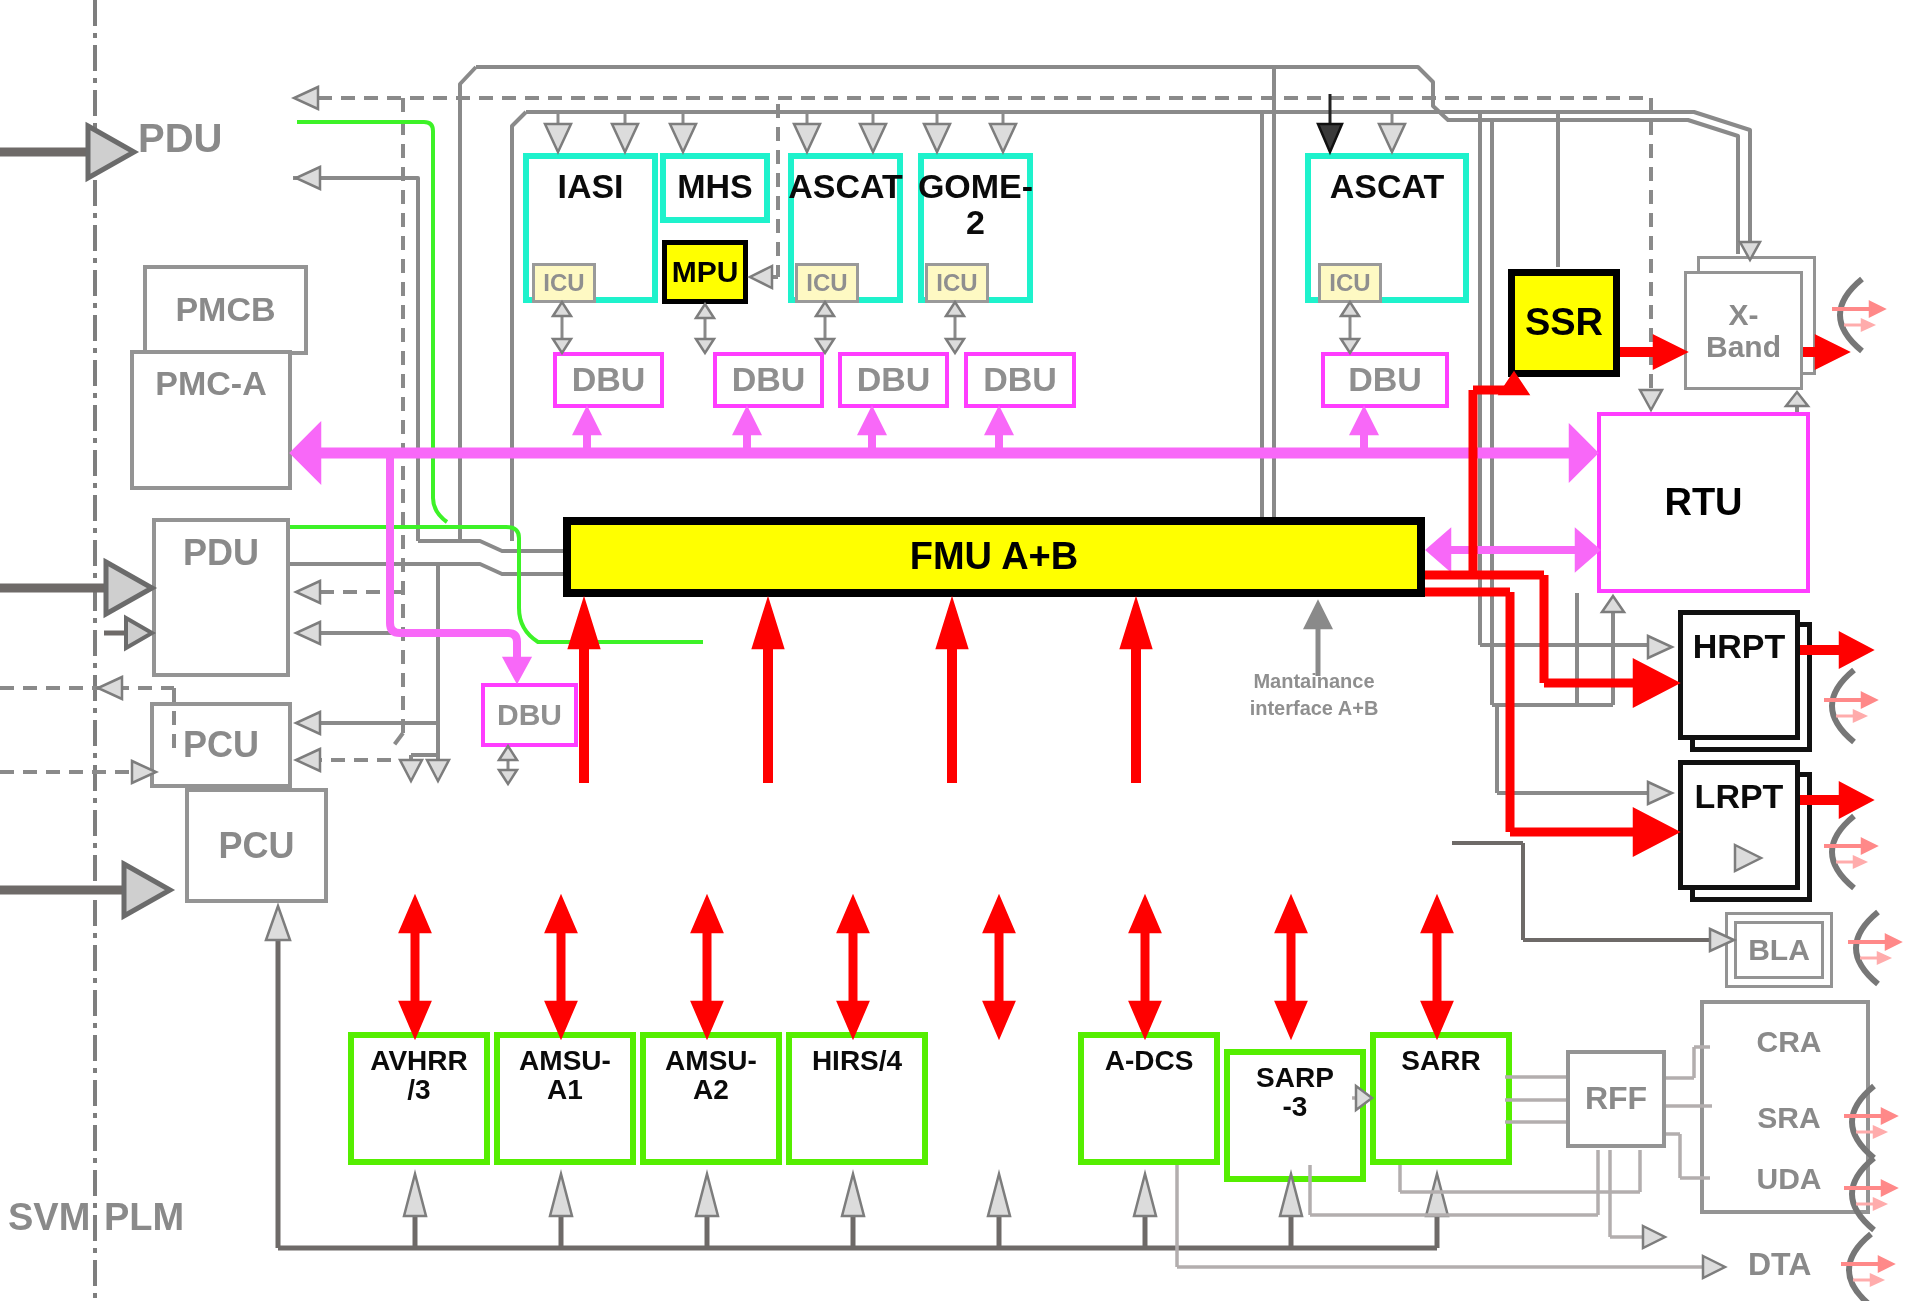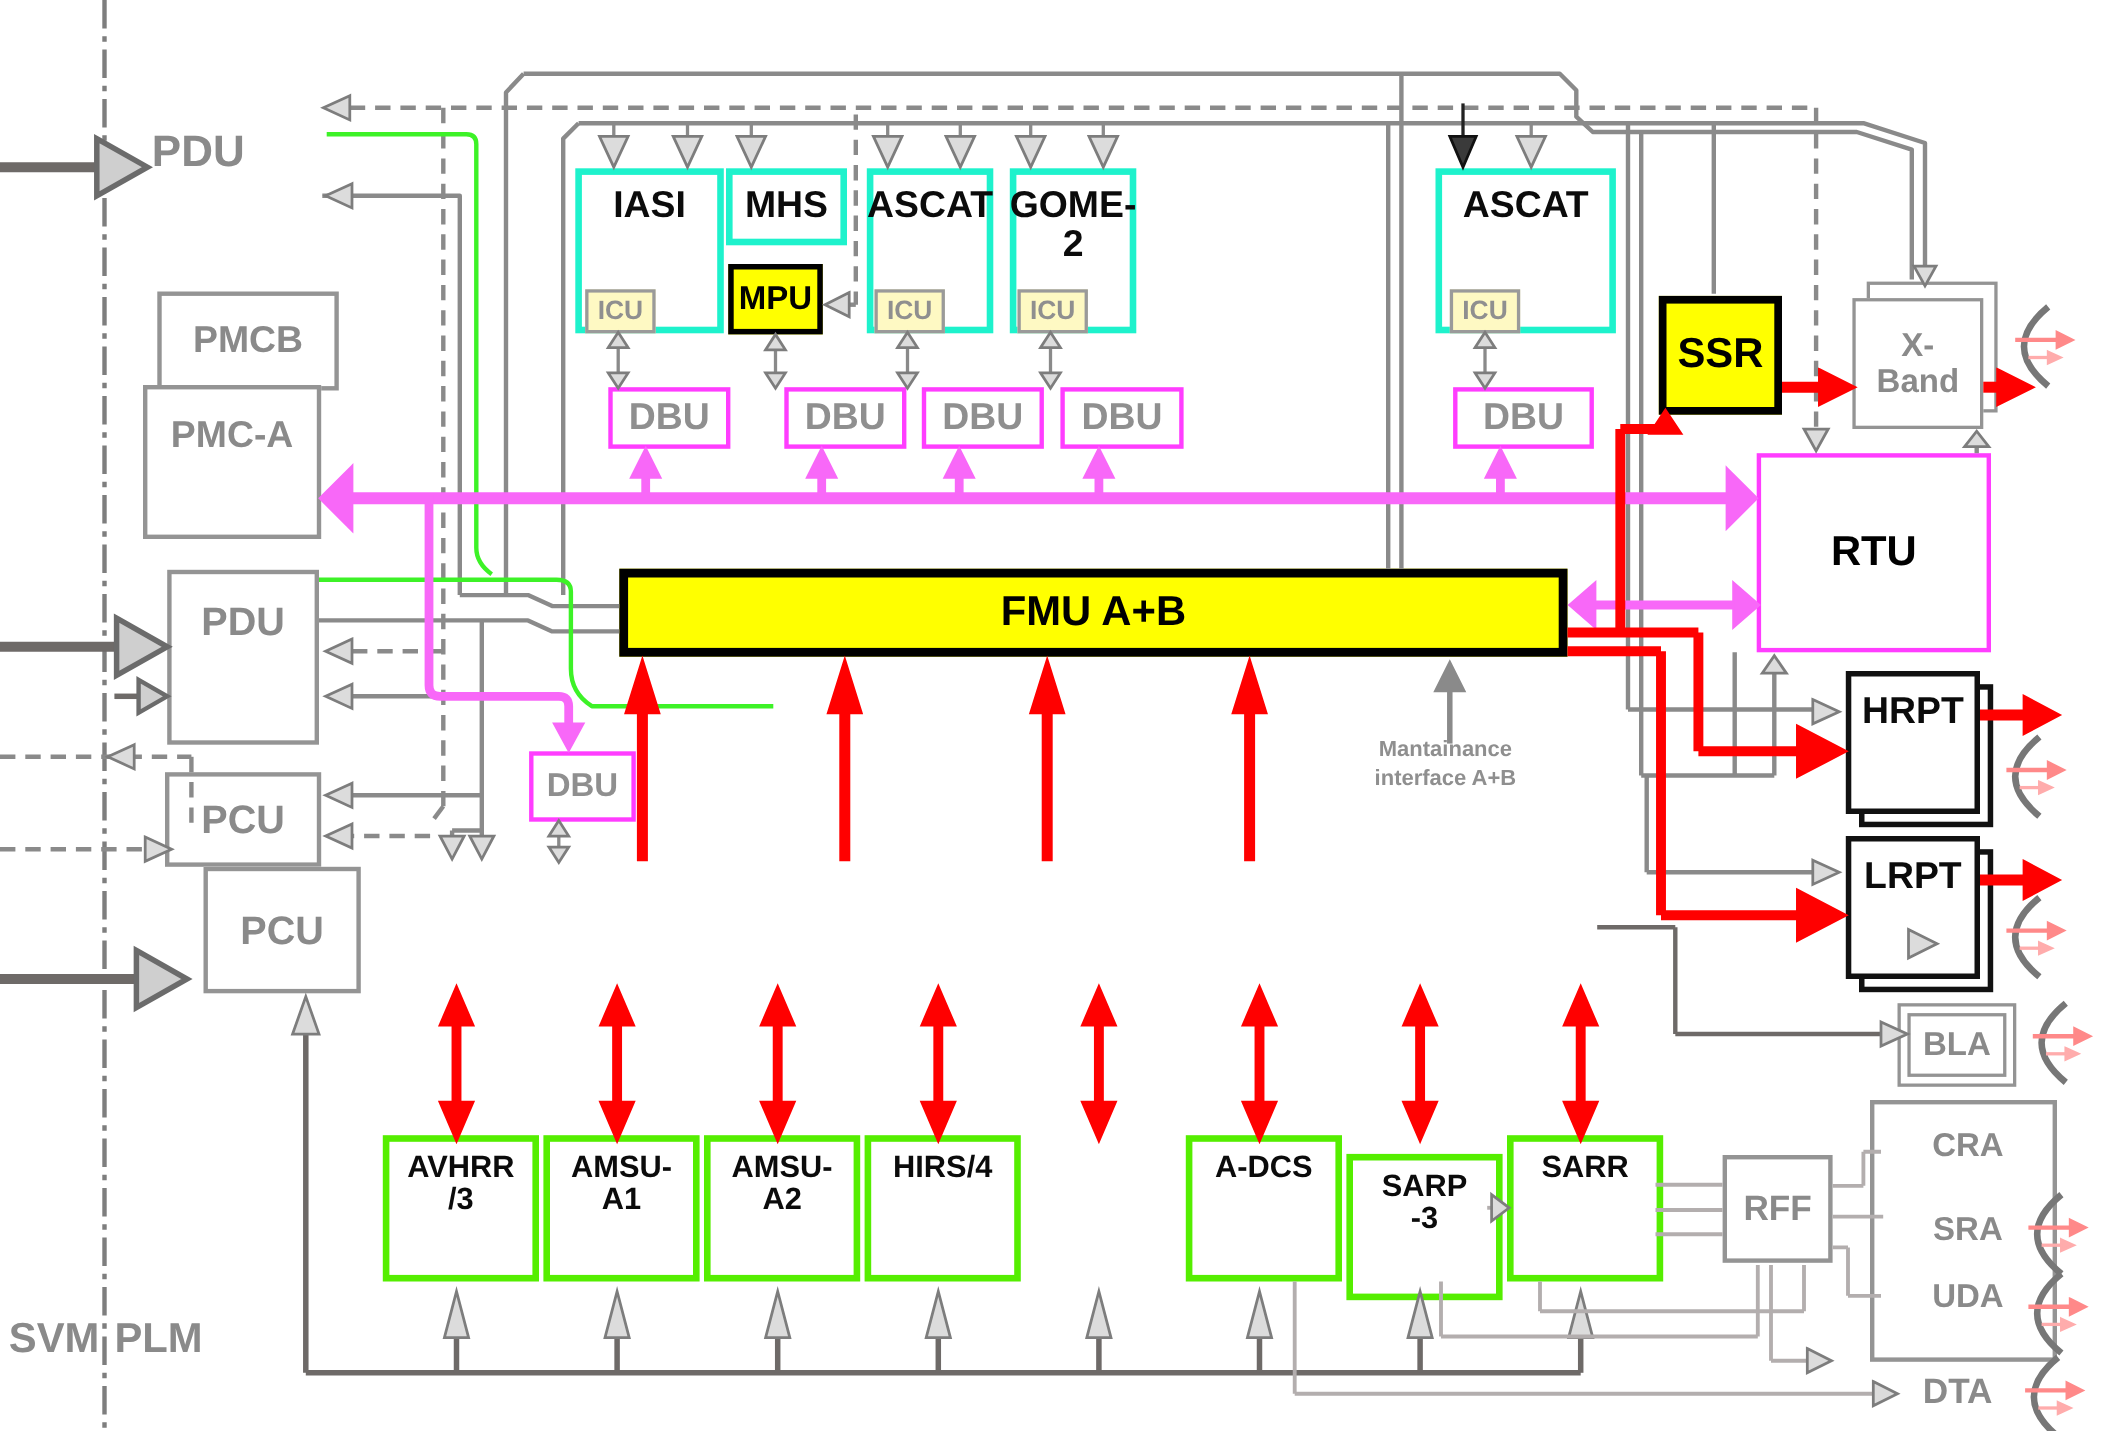--- a/index.html
+++ b/index.html
@@ -2,21 +2,21 @@
 <html><head>
 <meta charset="utf-8">
 <style>
   html,body{margin:0;padding:0;background:#fff;}
   #stage{position:relative;width:1920px;height:1301px;background:#ffffff;overflow:hidden;
          font-family:"Liberation Sans","DejaVu Sans",sans-serif;}
   .box{position:absolute;box-sizing:border-box;display:flex;flex-direction:column;
        align-items:center;justify-content:center;text-align:center;line-height:1.05;}
   .gbox{border:4px solid var(--box-border);background:#fff;color:var(--gray-text);font-weight:bold;}
   .gbox2{border:3px solid var(--box-border);background:#fff;color:var(--gray-text);font-weight:bold;}
-  .alTop{justify-content:flex-start;padding-top:24px;}
+  .alTop{justify-content:flex-start;padding-top:12px;}
   .cyan-box{border:6px solid var(--cyan);background:#fff;color:#0b0b0b;font-weight:bold;
             justify-content:flex-start;padding-top:10px;}
   .icu-box{border:3px solid #9a9a9a;background:#fef9c3;color:#8f8f8f;font-weight:bold;}
   .dbu-box{border:4px solid var(--magenta-border);background:#fff;color:#8f8f8f;font-weight:bold;margin-left:21px;}
   .yellow-bus{border:8px solid #000;background:var(--yellow);color:#000;font-weight:bold;}
   .ssr{border:7px solid #000;background:var(--yellow);color:#000;font-weight:bold;}
   .mpu{border:5px solid #000;background:var(--yellow);color:#000;font-weight:bold;}
   .rtu{border:4px solid var(--magenta-border);background:#fff;color:#000;font-weight:bold;}
   .green-box{border:6px solid var(--green-box);background:#fff;color:#0b0b0b;font-weight:bold;
              justify-content:flex-start;padding-top:8px;}
@@ -145,21 +145,21 @@
       </div>
       <div class="box blk" style="left: 1690px; top: 772px; width: 122px; height: 130px;"></div>
       <div class="box blk f34" style="left: 1678px; top: 760px; width: 122px; height: 130px;">
         <span>LRPT</span>
       </div>
       <div class="box gbox2 f30" style="left: 1725px; top: 912px; width: 108px; height: 76px; padding: 6px;">
         <div class="box gbox2 f30" style="position: static; width: 100%; height: 100%;">
           <span>BLA</span>
         </div>
       </div>
-      <div class="box gbox" style="left: 1700px; top: 1000px; width: 170px; height: 238px;">
+      <div class="box gbox" style="left: 1700px; top: 1000px; width: 170px; height: 214px;">
         <div class="floatlbl f30" style="left: 0px; top: 22px; width: 170px; text-align: center; position: absolute;">CRA</div>
         <div class="floatlbl f30" style="left: 0px; top: 98px; width: 170px; text-align: center; position: absolute;">SRA</div>
         <div class="floatlbl f30" style="left: 0px; top: 159px; width: 170px; text-align: center; position: absolute;">UDA</div>
       </div>
       <div class="box gbox f32" style="left: 1566px; top: 1050px; width: 100px; height: 98px;">
         <span>RFF</span>
       </div>
       <div class="floatlbl f32" style="left: 1748px; top: 1246px;">DTA</div>
       <div class="note f20" style="left: 1226px; top: 668px; width: 176px;">
         <div>Mantainance</div>

